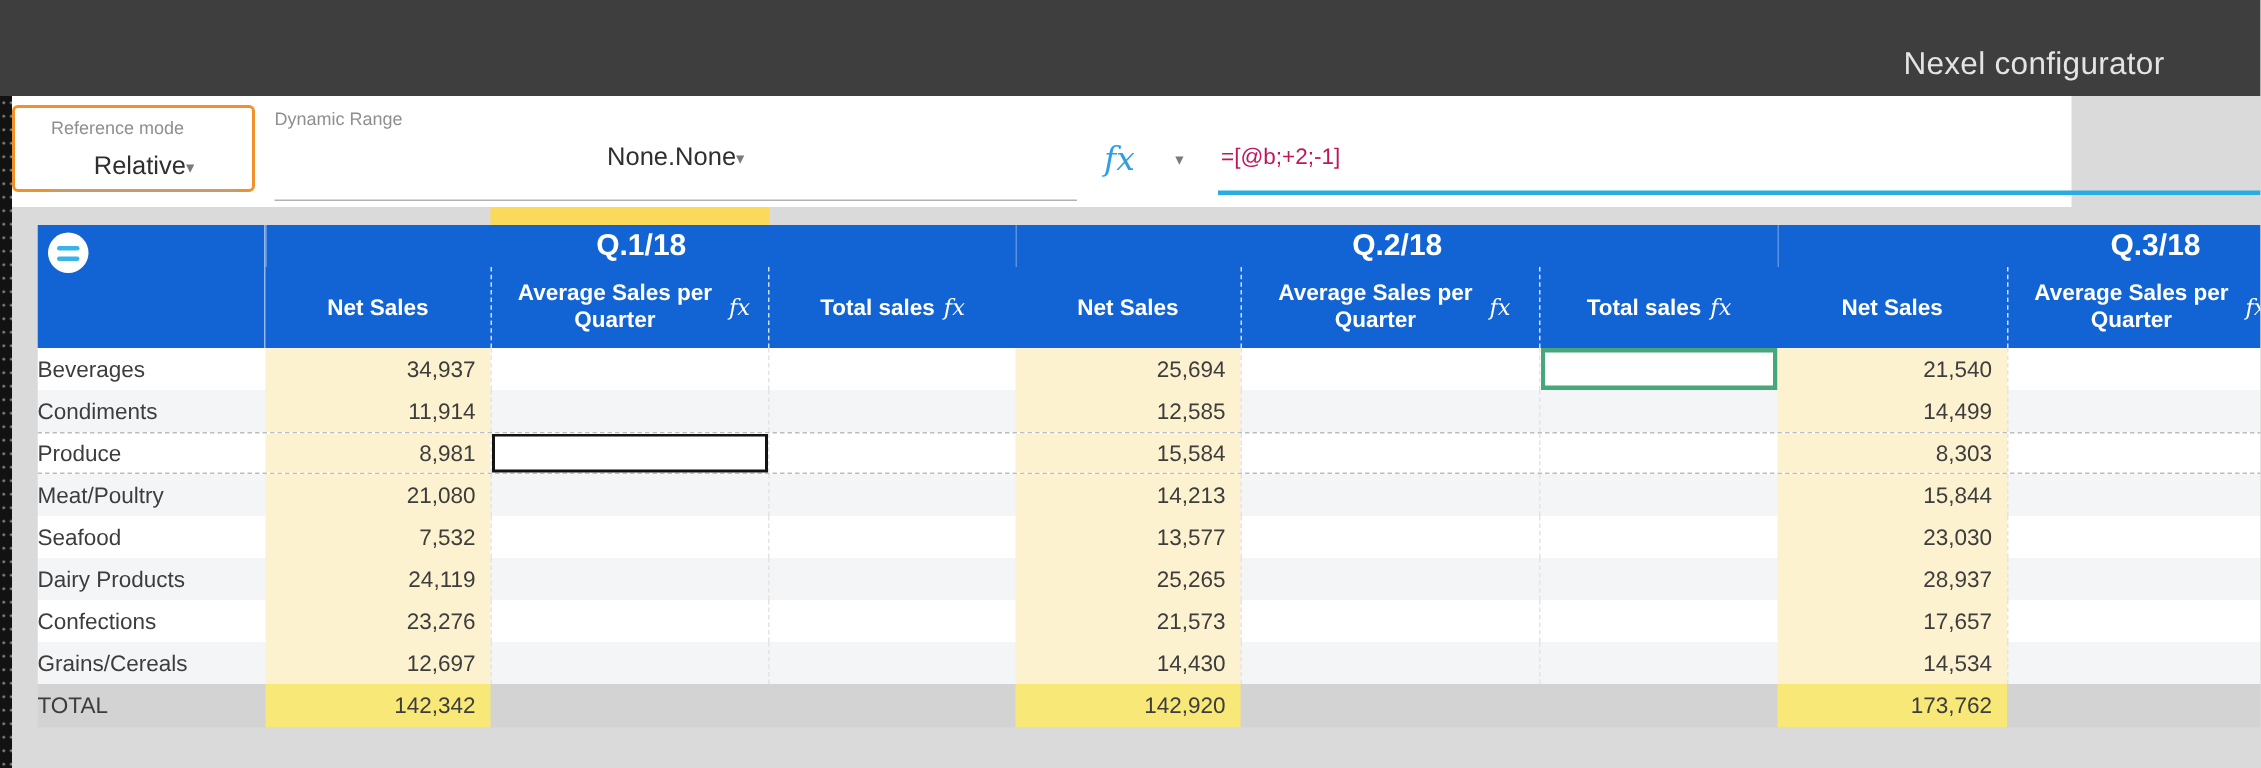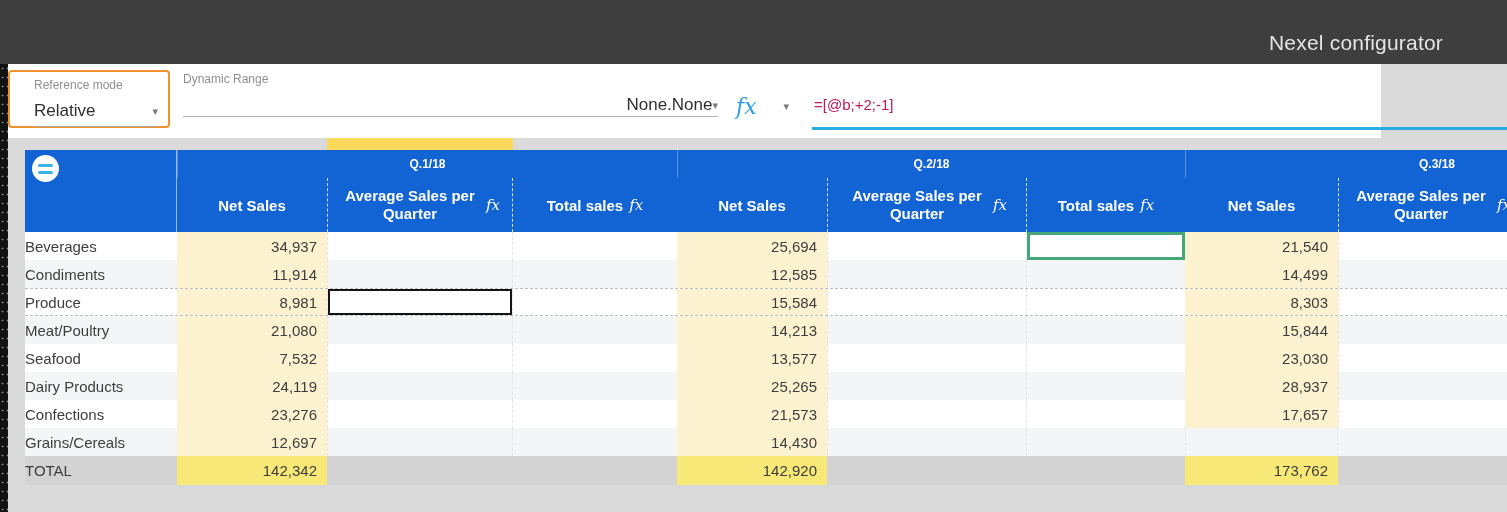--- a/index.html
+++ b/index.html
@@ -28,29 +28,29 @@
   }
   .field-label { display:block; font-size:12px; color:#8f8f8f; margin-bottom:9px; }
   .sel-value { font-size:17px; color:#2f2f2f; }
   .caret { font-size:11px; color:#7a7a7a; }
 
   .refmode-box {
     position:absolute; left:8px; top:6px; width:162px; height:58px;
     border:2px solid #f0922b; border-radius:4px; padding:6px 8px 0 24px; z-index:31;
   }
   .refmode-box .sel-row {
-    display:flex; align-items:center; justify-content:space-between;
+    display:flex; align-items:center; justify-content:center;
     width:124px; border-bottom:1px solid #a6a6a6; padding-bottom:5px;
   }
   .dynrange {
     position:absolute; left:183px; top:8px; width:535px;
   }
   .dynrange .sel-row {
-    display:flex; align-items:center; justify-content:flex-end;
-    border-bottom:1px solid #b3b3b3; padding-bottom:1px;
+    display:flex; align-items:center; justify-content:center;
+    border-bottom:1px solid #b3b3b3; padding-bottom:18px;
   }
   .fx-group { position:absolute; left:736px; top:30px; display:flex; align-items:center; }
   .fx-glyph { font-family:"DejaVu Serif", serif; font-style:italic; font-size:22px; color:#2e9ee6; }
   .fx-group .caret { margin-left:27px; }
   .formula-bar {
     position:absolute; left:812px; top:24px; width:695px; height:42px;
     border-bottom:3px solid #29abe4; font-size:15px; color:#be185d;
     display:flex; align-items:center; padding:0 0 6px 2px;
   }
 
@@ -63,21 +63,21 @@
   .marker-cell { grid-column:3; background:#fbd95a; }
 
   .thead { grid-template-rows:28px 54px; background:#1263d3; color:#ffffff; }
   .corner { grid-column:1; grid-row:1/3; border-right:1px solid rgba(255,255,255,.55); }
   .menu-circle {
     width:27px; height:27px; border-radius:50%; background:#ffffff;
     margin:5px 0 0 7px; display:flex; flex-direction:column; align-items:center; justify-content:center; gap:4px;
   }
   .menu-circle i { display:block; width:15px; height:3px; border-radius:2px; background:#3ab3e8; }
   .qgroup { grid-row:1; display:flex; align-items:center; justify-content:center;
-            font-size:12px; font-weight:700; border-left:1px solid rgba(255,255,255,.3); }
+            font-size:20px; font-weight:700; border-left:1px solid rgba(255,255,255,.3); }
   .qg1 { grid-column:2/5; } .qg2 { grid-column:5/8; } .qg3 { grid-column:8/11; }
   .colhead { grid-row:2; display:flex; align-items:center; justify-content:center;
              font-size:15px; font-weight:700; text-align:center; }
   .colhead.avg { border-left:1px dashed rgba(255,255,255,.8); border-right:1px dashed rgba(255,255,255,.8); }
   .colhead .wrap2 { width:140px; line-height:1.2; }
   .hfx { font-family:"DejaVu Serif", serif; font-style:italic; font-weight:400; font-size:15px; margin-left:6px; }
 
   .row { height:28px; background:#ffffff; }
   .row.alt { background:#f4f5f7; }
   .row.active-row { border-top:1px dashed #bdbdbd; border-bottom:1px dashed #bdbdbd; }
@@ -265,20 +265,21 @@
       </div>
 
       <div class="grid row alt">
         <div class="c rowlabel">Grains/Cereals</div>
         <div class="c num">12,697</div>
         <div class="c avgcol"></div>
         <div class="c"></div>
         <div class="c num">14,430</div>
         <div class="c avgcol"></div>
         <div class="c"></div>
+        <div class="c num">14,534</div>
         <div class="c avgcol"></div>
 
       </div>
 
       <div class="grid row total">
         <div class="c rowlabel">TOTAL</div>
         <div class="c num">142,342</div>
         <div class="c"></div>
         <div class="c"></div>
         <div class="c num">142,920</div>

